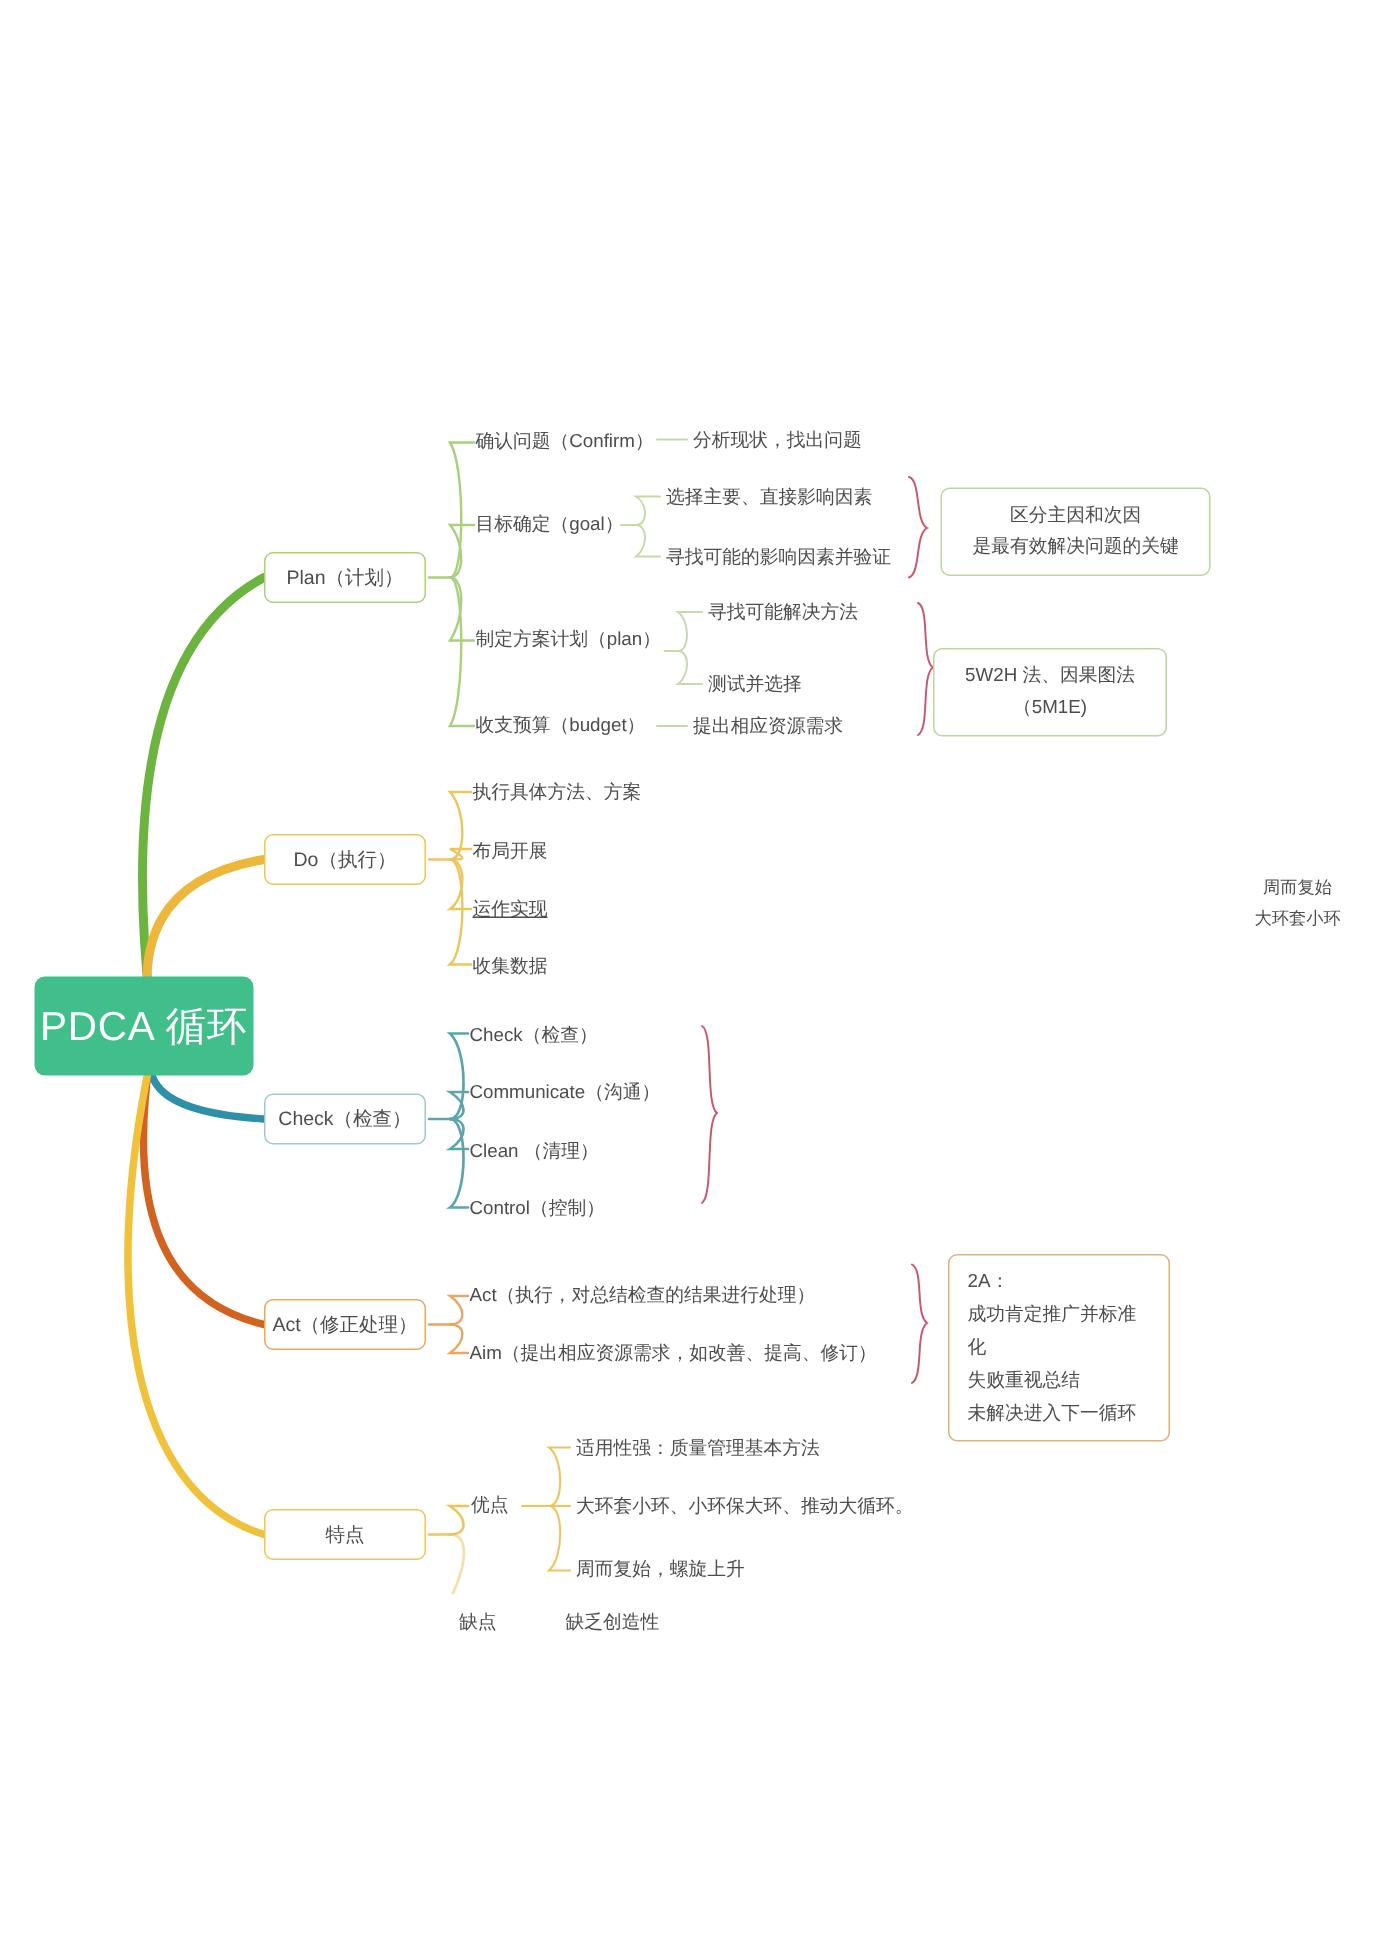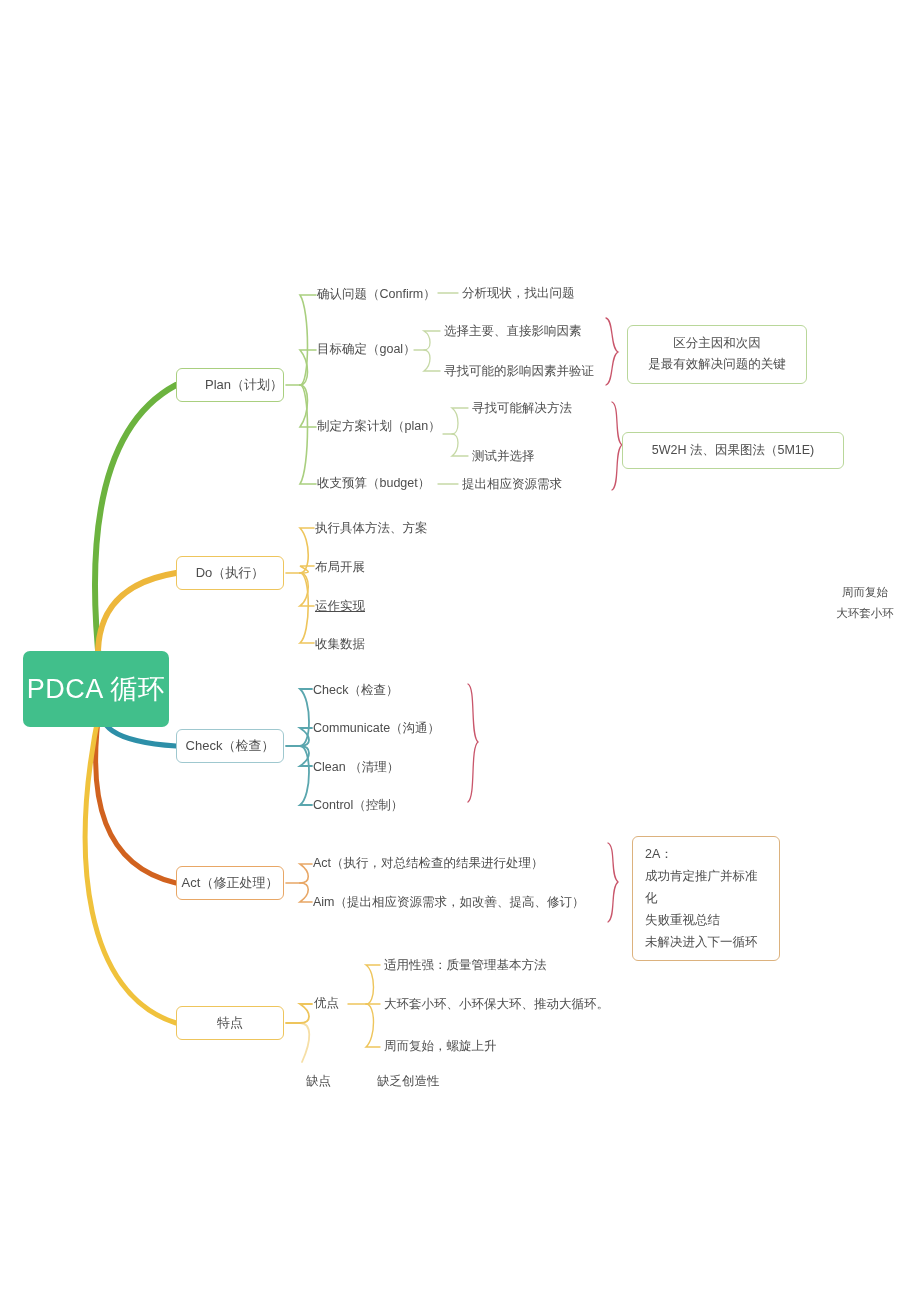--- a/index.html
+++ b/index.html
@@ -11,35 +11,35 @@
     overflow:hidden;
     position:relative;
   }
   #canvas{position:absolute;left:0;top:0;width:920px;height:1301px;}
   svg.links{position:absolute;left:0;top:0;width:920px;height:1301px;pointer-events:none;}
 
   .node{position:absolute;box-sizing:border-box;white-space:nowrap;}
 
   
   .central{
-    left:23px;top:651px;width:146px;height:76px;
+    left:23px;top:651px;width:146px;height:66px;
     background:#41bf8b;border-radius:7px;
     color:#ffffff;font-size:27px;
     display:flex;align-items:center;justify-content:center;
     letter-spacing:.5px;
   }
 
   
   .lvl1{
     width:108px;height:34px;border-radius:6px;
     background:#ffffff;border:1.4px solid #cccccc;
     display:flex;align-items:center;justify-content:center;
     font-size:13px;color:#4d4d4d;
   }
-  .lvl1.plan{border-color:#a9cf7f;left:176px;top:368px;justify-content:flex-end;}
+  .lvl1.plan{border-color:#a9cf7f;left:176px;top:368px;}
   .lvl1.do{border-color:#eec55c;left:176px;top:556px;}
   .lvl1.check{border-color:#9fc8cf;left:176px;top:729px;}
   .lvl1.act{border-color:#e8a766;left:176px;top:866px;}
   .lvl1.trait{border-color:#eec55c;left:176px;top:1006px;}
 
   
   .leaf{font-size:12.5px;color:#4d4d4d;line-height:1.2;}
 
   
   .callout{
@@ -178,21 +178,21 @@
     <span>测试并选择</span>
   </div>
   <div class="node leaf" style="left:462px;top:477px;">
     <span>提出相应资源需求</span>
   </div>
 
   <div class="callout green center" style="left:627px;top:325px;width:180px;">
     <div>区分主因和次因</div>
     <div>是最有效解决问题的关键</div>
   </div>
-  <div class="callout green center" style="left:622px;top:432px;width:222px;">
+  <div class="callout green center" style="left:622px;top:432px;width:156px;">
     <div>5W2H 法、因果图法（5M1E)</div>
   </div>
 
   <div class="node leaf" style="left:315px;top:521px;">
     <span>执行具体方法、方案</span>
   </div>
   <div class="node leaf" style="left:315px;top:560px;">
     <span>布局开展</span>
   </div>
   <div class="node leaf" style="left:315px;top:599px;text-decoration:underline;">

